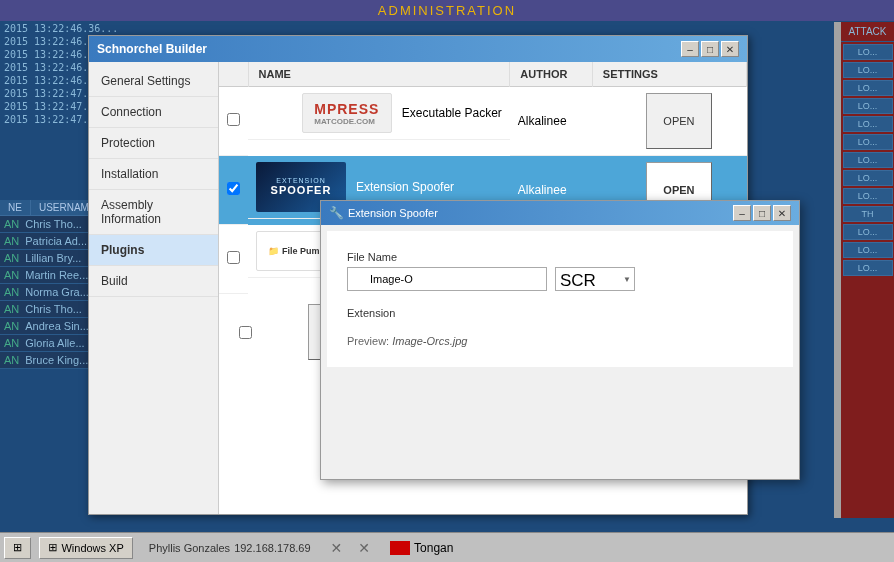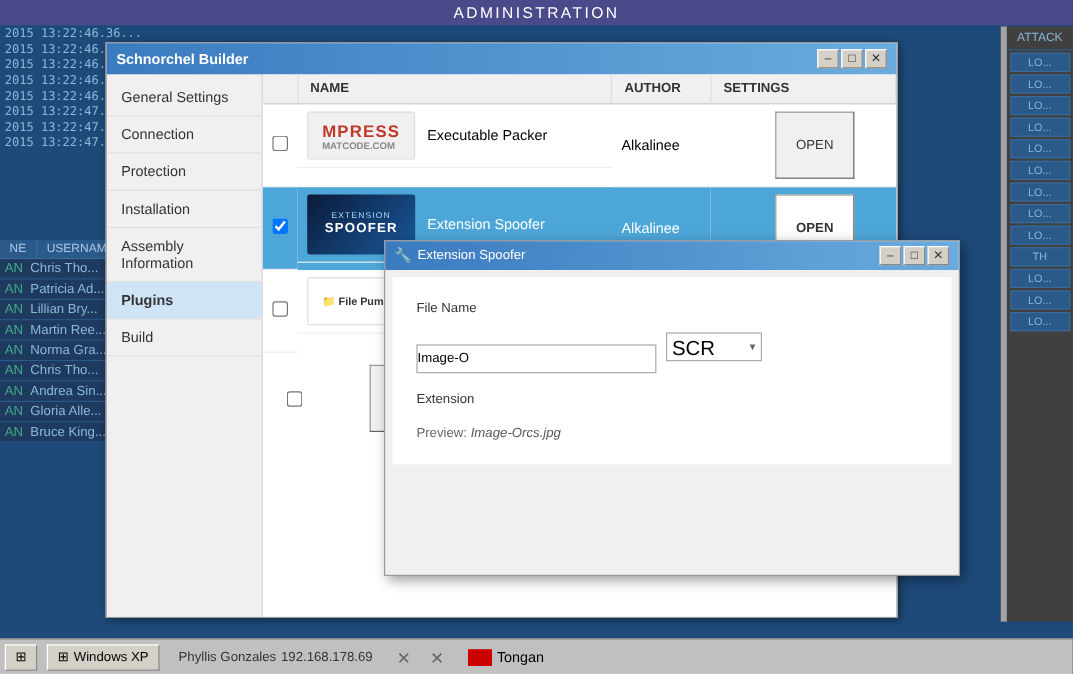--- a/index.html
+++ b/index.html
@@ -70,22 +70,22 @@
       display: inline-block;
       position: relative;
     }
 
     .right-side-panel {
       position: absolute;
       top: 0;
       right: 0;
       width: 60px;
       bottom: 44px;
-      background: #404040;
-      border-left: 5px solid #a3a3a3;
+      background: #7f1d1d;
+      border-left: 7px solid #a3a3a3;
     }
 
     .attack-label {
       color: #8ab8d8;
       font-size: 10px;
       text-align: center;
       padding: 4px 2px;
       border-bottom: 1px solid #2a5a8a;
     }
 
@@ -312,25 +312,24 @@
     }
 
     .form-row {
       display: flex;
       gap: 8px;
       align-items: center;
     }
 
     .text-input {
       border: 1px solid #aaa;
-      padding: 4px 0;
+      padding: 4px 22px;
       font-size: 11px;
       background: white;
       height: 24px;
-      margin-top: 20px;
     }
 
     .filename-input {
       width: 200px;
     }
 
     .select-input {
       border: 1px solid #aaa;
       padding: 3px 4px;
       font-size: 17px;
@@ -369,21 +368,21 @@
       margin-top: 8px;
     }
 
     .preview-text em {
       font-style: italic;
       color: #555;
     }
 
     .admin-header {
       background: #4a4a8a;
-      color: #ffffff;
+      color: #eab308;
       text-align: center;
       padding: 3px;
       font-size: 13px;
       letter-spacing: 2px;
     }
   </style>
 </head>
 <body>
 
 <div class="bg-panel">
@@ -509,21 +508,21 @@
             <th>AUTHOR</th>
             <th>SETTINGS</th>
           </tr>
         </thead>
         <tbody>
 
           <tr class="plugin-row">
             <td class="checkbox-cell">
               <input type="checkbox" style="">
             </td>
-            <td style="display:flex; align-items:center; gap:10px; padding:6px 8px;">
+            <td style="display:flex; align-items:center; gap:10px; padding:6px 8px;justify-content:flex-end;">
               <div class="plugin-logo mpress-logo">
                 <div>
                   <div style="font-size:14px; font-weight:bold; color:#c0392b; letter-spacing:1px;">MPRESS</div>
                   <div style="font-size:8px; color:#888;">MATCODE.COM</div>
                 </div>
               </div>
               <span>Executable Packer</span>
             </td>
             <td>Alkalinee</td>
             <td>

